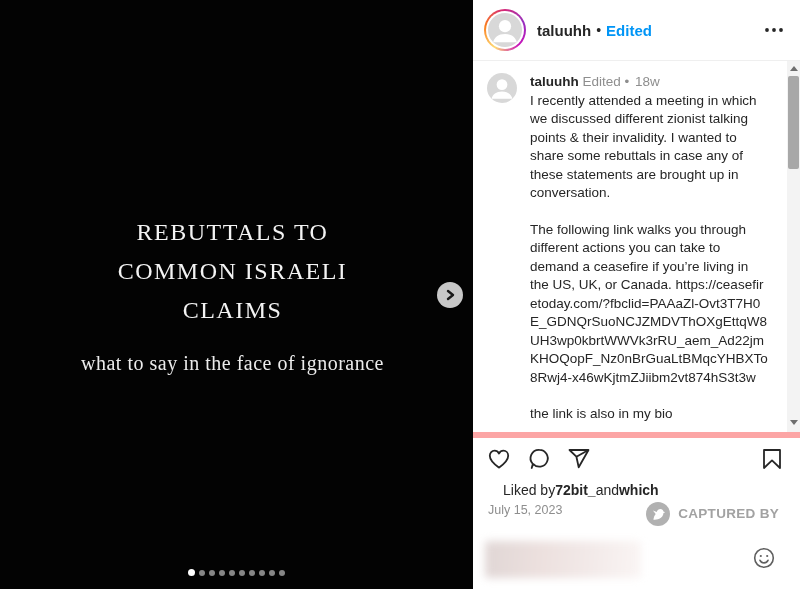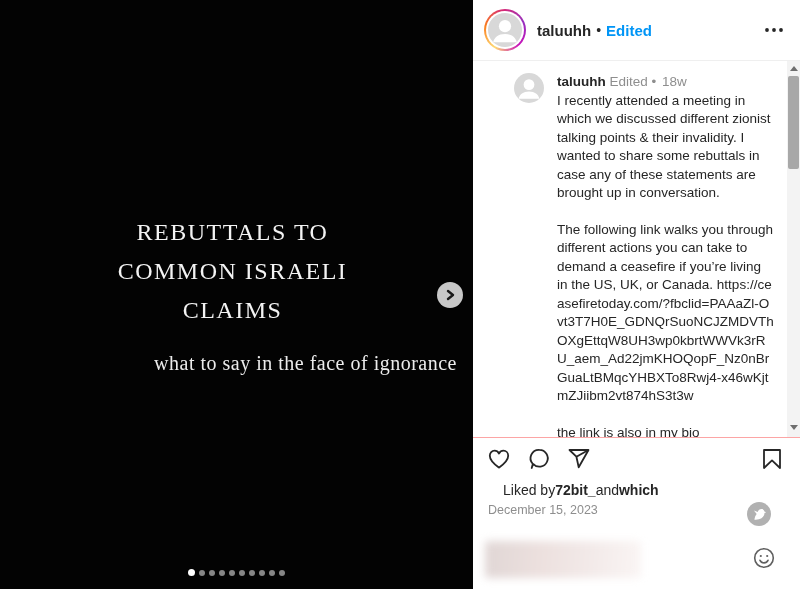--- a/index.html
+++ b/index.html
@@ -24,22 +24,22 @@
   }
   .media-title {
     position: absolute; top: 213px; left: 0; right: 8px;
     text-align: center;
     font-family: "Liberation Serif", serif;
     font-size: 24px; line-height: 39px;
     letter-spacing: 1.5px;
     color: #f3f3f3;
   }
   .media-subtitle {
-    position: absolute; top: 352px; left: 0; right: 16px;
-    text-align: right;
+    position: absolute; top: 352px; left: 0; right: 8px;
+    text-align: center;
     font-family: "Liberation Serif", serif;
     font-size: 20px;
     color: #ececec;
     letter-spacing: 0.5px;
   }
   .next-btn {
     position: absolute; right: 10px; top: 282px;
     width: 26px; height: 26px;
     border-radius: 50%;
     border: none;
@@ -86,22 +86,21 @@
   .avatar svg { display: block; width: 100%; height: 100%; }
   .hdr-username { margin-left: 11px; font-weight: 700; font-size: 15px; color: #262626; cursor: pointer; }
   .hdr-sep { margin: 0 5px; color: #262626; font-size: 14px; }
   .hdr-follow { color: #0095f6; font-weight: 600; font-size: 15px; cursor: pointer; }
   .more-btn { margin-left: auto; background: none; border: none; cursor: pointer; padding: 2px; line-height: 0; }
 
   
   .caption-scroll {
     height: 377px; flex: none;
     position: relative; overflow: hidden;
-    border-bottom: 1px solid #fca5a5;
-    padding-left: 27px;
+    border-bottom: 6px solid #fca5a5;
   }
   .caption-row {
     display: flex;
     padding: 12px 26px 0 14px;
   }
   .caption-row .avatar { width: 30px; height: 30px; }
   .caption-body {
     margin-left: 13px;
     font-size: 13.5px; line-height: 18.5px;
     color: #262626;
@@ -316,29 +315,30 @@
         <span>
           <svg width="24" height="24" viewBox="0 0 24 24" fill="none" stroke="#262626" stroke-width="1.8" stroke-linejoin="round">
               <polygon points="20 21 12 13.4 4 21 4 3 20 3 20 21"></polygon>
             </svg>
         </span>
       </button>
     </div>
 
     <div class="liked-row"><span>Liked by</span> <b>72bit_</b> <span>and</span> <b>which</b></div>
 
-    <div class="date-row">December 15, 2023</div>
+    <div class="date-row">July 15, 2023</div>
 
     <div class="watermark">
       <span class="wm-logo">
         <svg width="24" height="24" viewBox="0 0 24 24">
             <path fill="#fff" d="M7.4 17.8c.3-2.3 1-4.3 2.3-5.8L6.9 8.5l3.8 1.5c.6-1.7 2-2.9 3.8-2.9 1.5 0 2.7 1 2.9 2.5l1.8.7-1.7.7c-.1 2.6-1.8 4.8-4.2 5.7-2 .8-4.1 1-6 1.1z"></path>
           </svg>
       </span>
       <div class="wm-text">
+        <div>CAPTURED BY</div>
       </div>
     </div>
 
     <div class="comment-row">
       <div class="comment-redaction"></div>
       <button class="emoji-btn">
         <span>
           <svg width="24" height="24" viewBox="0 0 24 24" fill="none">
               <circle cx="12" cy="12" r="9.3" stroke="#5f5f5f" stroke-width="1.6"></circle>
               <circle cx="8.8" cy="10" r="1.1" fill="#5f5f5f"></circle>

